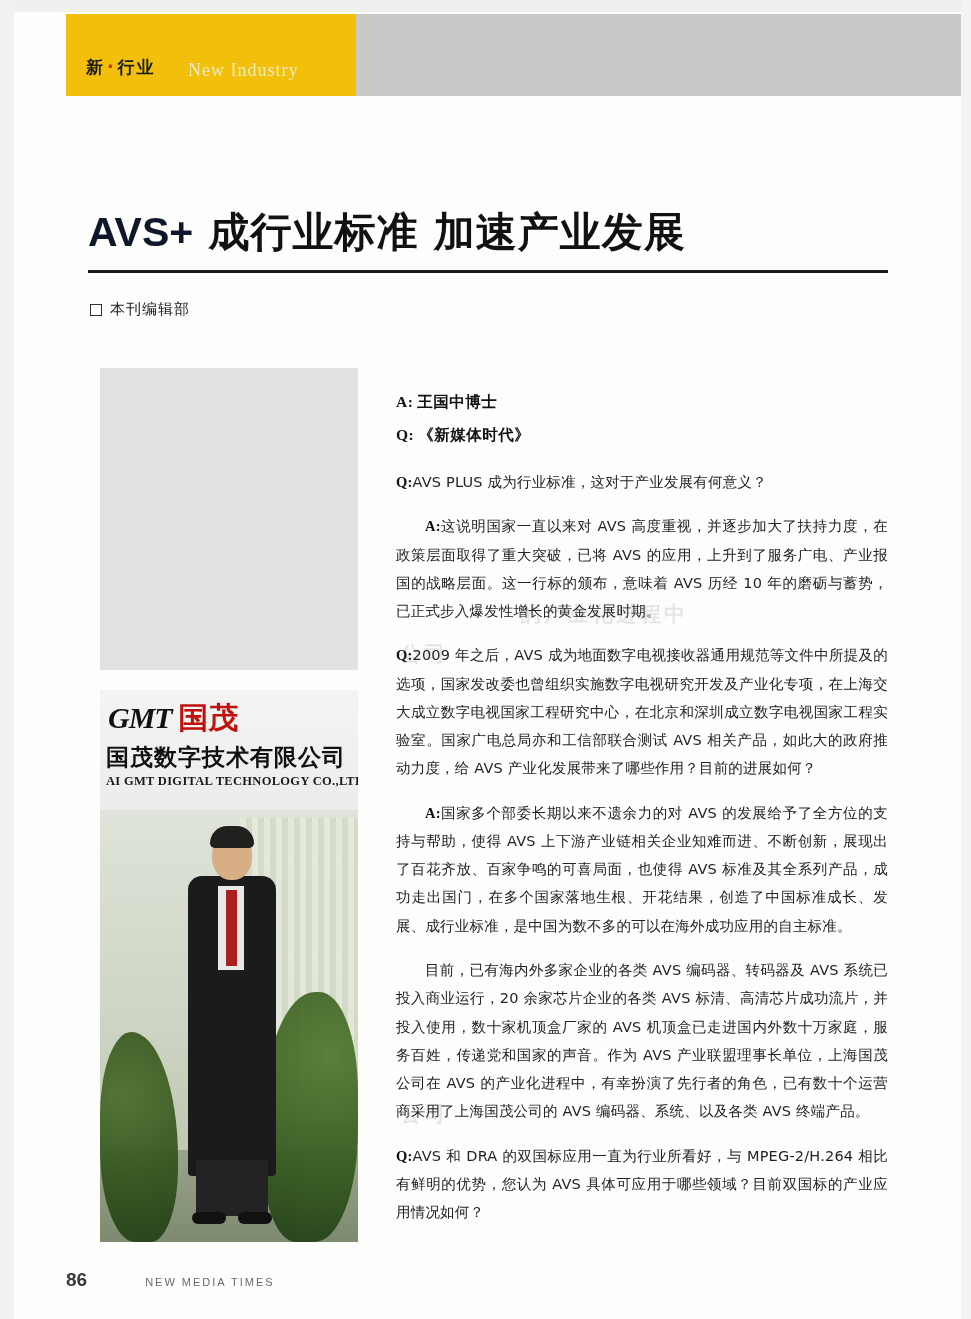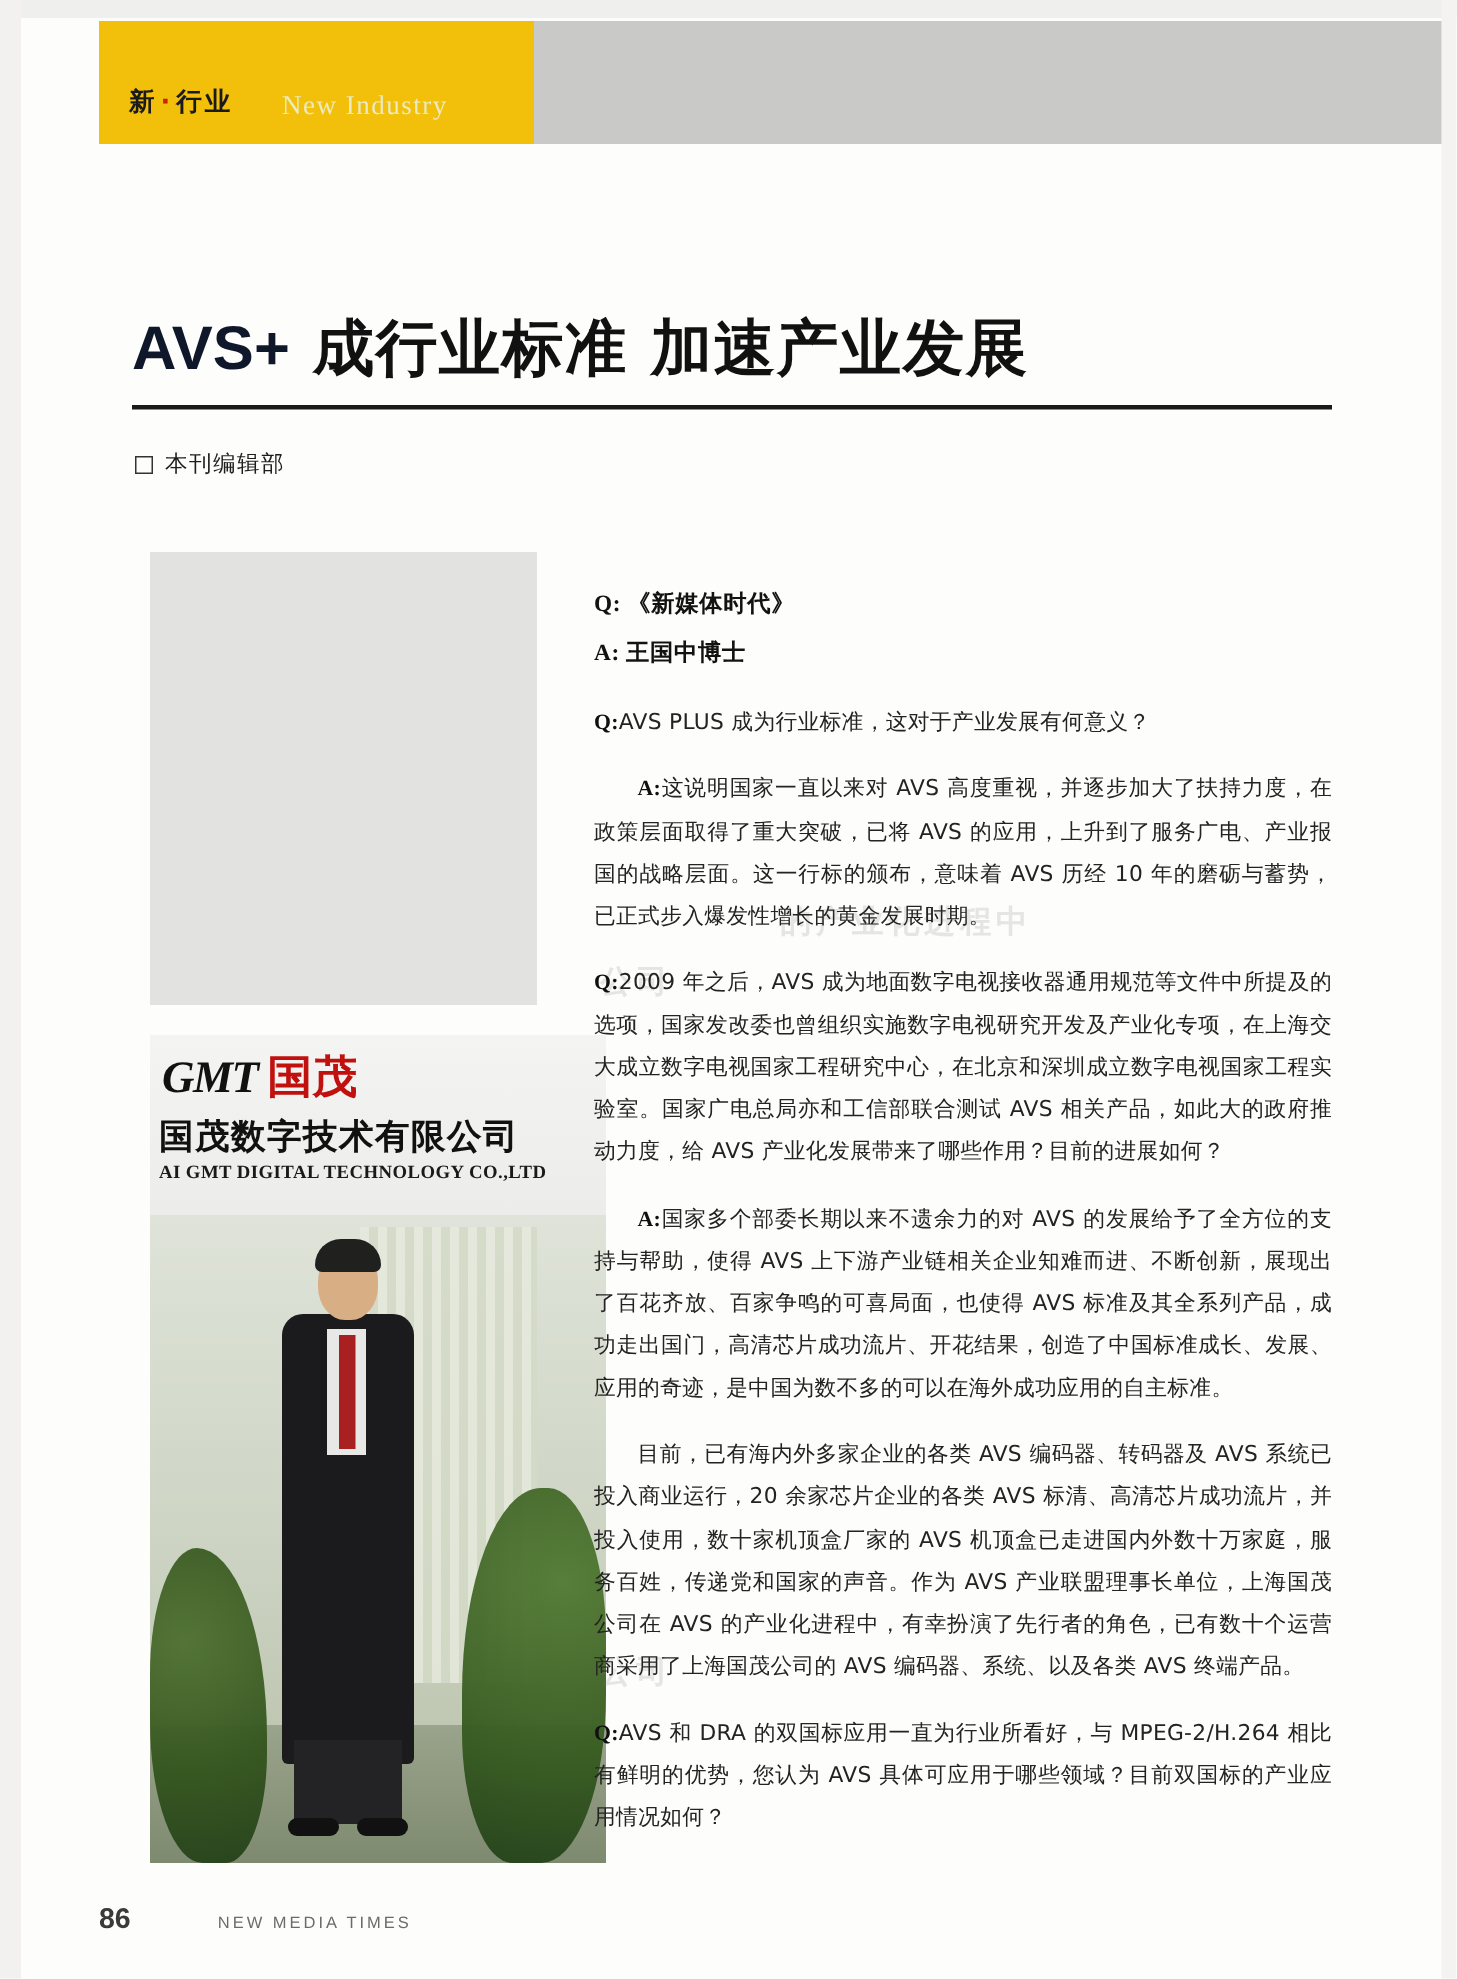--- a/index.html
+++ b/index.html
@@ -145,21 +145,21 @@
     font-weight: bold;
     text-align: justify;
     text-indent: 28px;
     letter-spacing: 0.4px;
   }
 
   .photo {
     position: absolute;
     top: 690px;
     left: 100px;
-    width: 304px;
+    width: 258px;
     height: 552px;
     background: #b9bdb2;
     overflow: hidden;
   }
   .photo-banner {
     position: absolute;
     top: 0; left: 0; right: 0;
     height: 120px;
     background: linear-gradient(#f4f4f2, #ececea);
   }
@@ -434,31 +434,31 @@
       <div class="photo-en">AI GMT DIGITAL TECHNOLOGY CO.,LTD</div>
     </div>
   </div>
 
   <div class="ghost" style="top:600px; left:520px;">的产业化进程中</div>
   <div class="ghost" style="top:640px; left:400px;">公司</div>
   <div class="ghost" style="top:1100px; left:400px;">公司</div>
 
   <div class="rcol">
     <div class="qa-head">
-      <span class="label">Q:</span><span>《新媒体时代》</span>
+      <span class="label">A:</span><span>王国中博士</span>
     </div>
     <div class="qa-head">
-      <span class="label">A:</span><span>王国中博士</span>
+      <span class="label">Q:</span><span>《新媒体时代》</span>
     </div>
     <div class="spacer-gap"></div>
     <div id="body-container">
         <div class="body-p q"><b class="marker">Q:</b><span>AVS PLUS 成为行业标准，这对于产业发展有何意义？</span></div>
         <div class="body-p"><b class="marker">A:</b><span>这说明国家一直以来对 AVS 高度重视，并逐步加大了扶持力度，在政策层面取得了重大突破，已将 AVS 的应用，上升到了服务广电、产业报国的战略层面。这一行标的颁布，意味着 AVS 历经 10 年的磨砺与蓄势，已正式步入爆发性增长的黄金发展时期。</span></div>
         <div class="body-p q"><b class="marker">Q:</b><span>2009 年之后，AVS 成为地面数字电视接收器通用规范等文件中所提及的选项，国家发改委也曾组织实施数字电视研究开发及产业化专项，在上海交大成立数字电视国家工程研究中心，在北京和深圳成立数字电视国家工程实验室。国家广电总局亦和工信部联合测试 AVS 相关产品，如此大的政府推动力度，给 AVS 产业化发展带来了哪些作用？目前的进展如何？</span></div>
-        <div class="body-p"><b class="marker">A:</b><span>国家多个部委长期以来不遗余力的对 AVS 的发展给予了全方位的支持与帮助，使得 AVS 上下游产业链相关企业知难而进、不断创新，展现出了百花齐放、百家争鸣的可喜局面，也使得 AVS 标准及其全系列产品，成功走出国门，高清芯片成功流片、开花结果，创造了中国标准成长、发展、应用的奇迹，是中国为数不多的可以在海外成功应用的自主标准。</span></div>
+        <div class="body-p"><b class="marker">A:</b><span>国家多个部委长期以来不遗余力的对 AVS 的发展给予了全方位的支持与帮助，使得 AVS 上下游产业链相关企业知难而进、不断创新，展现出了百花齐放、百家争鸣的可喜局面，也使得 AVS 标准及其全系列产品，成功走出国门，在多个国家落地生根、开花结果，创造了中国标准成长、发展、成行业标准，是中国为数不多的可以在海外成功应用的自主标准。</span></div>
         <div class="body-p"><span>目前，已有海内外多家企业的各类 AVS 编码器、转码器及 AVS 系统已投入商业运行，20 余家芯片企业的各类 AVS 标清、高清芯片成功流片，并投入使用，数十家机顶盒厂家的 AVS 机顶盒已走进国内外数十万家庭，服务百姓，传递党和国家的声音。作为 AVS 产业联盟理事长单位，上海国茂公司在 AVS 的产业化进程中，有幸扮演了先行者的角色，已有数十个运营商采用了上海国茂公司的 AVS 编码器、系统、以及各类 AVS 终端产品。</span></div>
         <div class="body-p q"><b class="marker">Q:</b><span>AVS 和 DRA 的双国标应用一直为行业所看好，与 MPEG-2/H.264 相比有鲜明的优势，您认为 AVS 具体可应用于哪些领域？目前双国标的产业应用情况如何？</span></div>
       </div>
   </div>
 
   <div class="footer">
     <span class="folio">86</span>
     <span class="folio-name">NEW MEDIA TIMES</span>
   </div>
 

